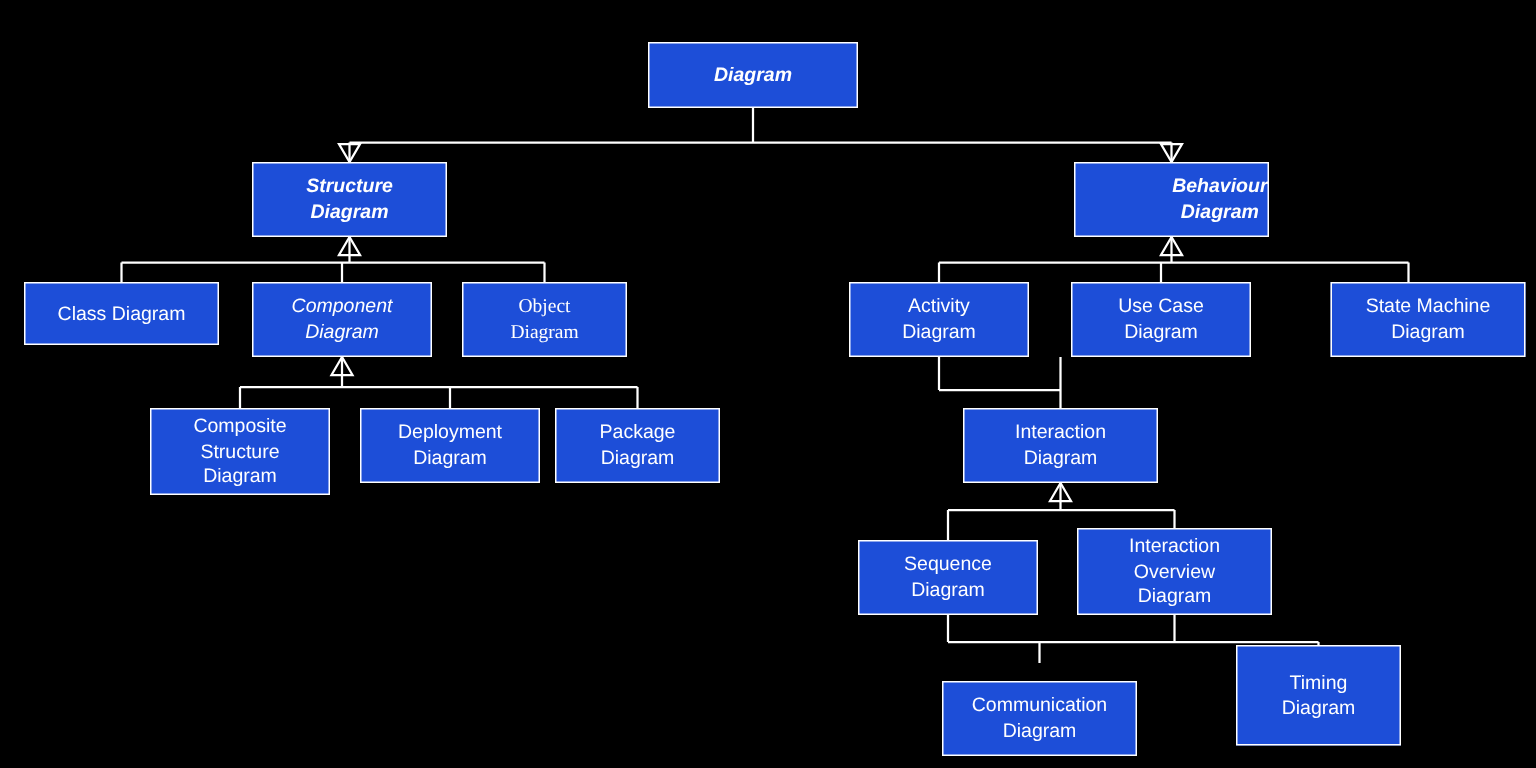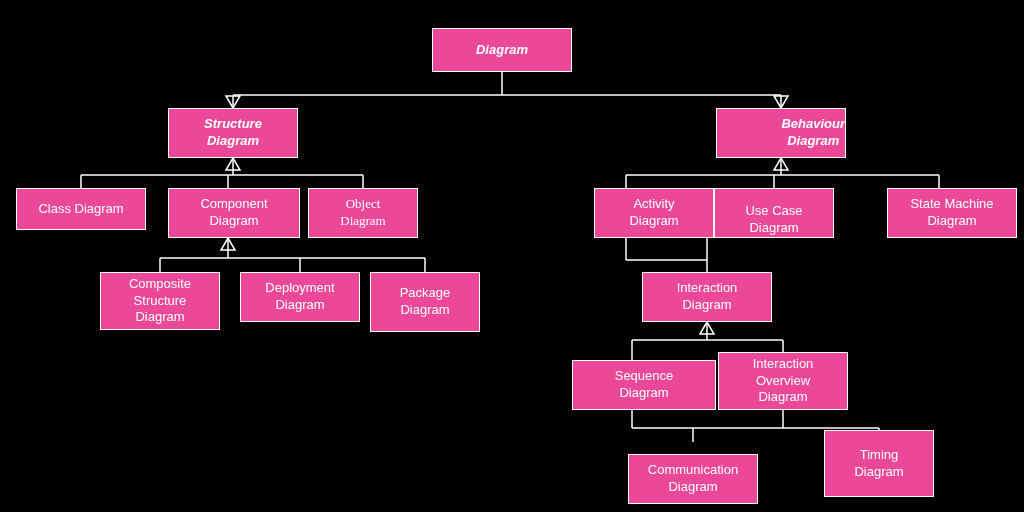--- a/index.html
+++ b/index.html
@@ -20,21 +20,21 @@
     .node-box {
       position: absolute;
       border: 1.5px solid #fff;
       color: #fff;
       text-align: center;
       display: flex;
       align-items: center;
       justify-content: center;
       font-size: 13px;
       line-height: 1.3;
-      background: #ec4899;
+      background: #1d4ed8;
       z-index: 2;
     }
     .node-box.italic {
       font-style: italic;
       font-weight: bold;
     }
   </style>
 </head>
 <body>
 
@@ -123,57 +123,57 @@
 </div>
 
 <div class="node-box italic" style="left:716px;top:108px;width:130px;height:50px;justify-content:flex-end;">
   <span>Behaviour<br>Diagram</span>
 </div>
 
 <div class="node-box" style="left:16px;top:188px;width:130px;height:42px;">
   <span>Class Diagram</span>
 </div>
 
-<div class="node-box" style="left:168px;top:188px;width:132px;height:50px;">
+<div class="node-box" style="left:168px;top:188px;width:120px;height:50px;font-style:italic;">
   <span>Component<br>Diagram</span>
 </div>
 
 <div class="node-box" style="left:308px;top:188px;width:110px;height:50px;font-family:Liberation Serif, serif;">
   <span>Object<br>Diagram</span>
 </div>
 
-<div class="node-box" style="left:594px;top:188px;width:120px;height:50px;text-align:center;">
+<div class="node-box" style="left:566px;top:188px;width:120px;height:50px;text-align:center;">
   <span>Activity<br>Diagram</span>
 </div>
 
-<div class="node-box" style="left:714px;top:188px;width:120px;height:50px;align-items:flex-end;">
+<div class="node-box" style="left:714px;top:188px;width:120px;height:50px;">
   <span>Use Case<br>Diagram</span>
 </div>
 
 <div class="node-box" style="left:874px;top:188px;width:130px;height:50px;margin-left:13px;">
   <span>State Machine<br>Diagram</span>
 </div>
 
 <div class="node-box" style="left:100px;top:272px;width:120px;height:58px;align-items:center;">
   <span>Composite<br>Structure<br>Diagram</span>
 </div>
 
 <div class="node-box" style="left:240px;top:272px;width:120px;height:50px;">
   <span>Deployment<br>Diagram</span>
 </div>
 
-<div class="node-box" style="left:370px;top:272px;width:110px;height:60px;">
+<div class="node-box" style="left:370px;top:272px;width:110px;height:50px;">
   <span>Package<br>Diagram</span>
 </div>
 
 <div class="node-box" style="left:642px;top:272px;width:130px;height:50px;">
   <span>Interaction<br>Diagram</span>
 </div>
 
-<div class="node-box" style="left:572px;top:360px;width:144px;height:50px;">
+<div class="node-box" style="left:572px;top:360px;width:120px;height:50px;">
   <span>Sequence<br>Diagram</span>
 </div>
 
 <div class="node-box" style="left:718px;top:352px;width:130px;height:58px;">
   <span>Interaction<br>Overview<br>Diagram</span>
 </div>
 
 <div class="node-box" style="left:628px;top:442px;width:130px;height:50px;margin-top:12px;">
   <span>Communication<br>Diagram</span>
 </div>

